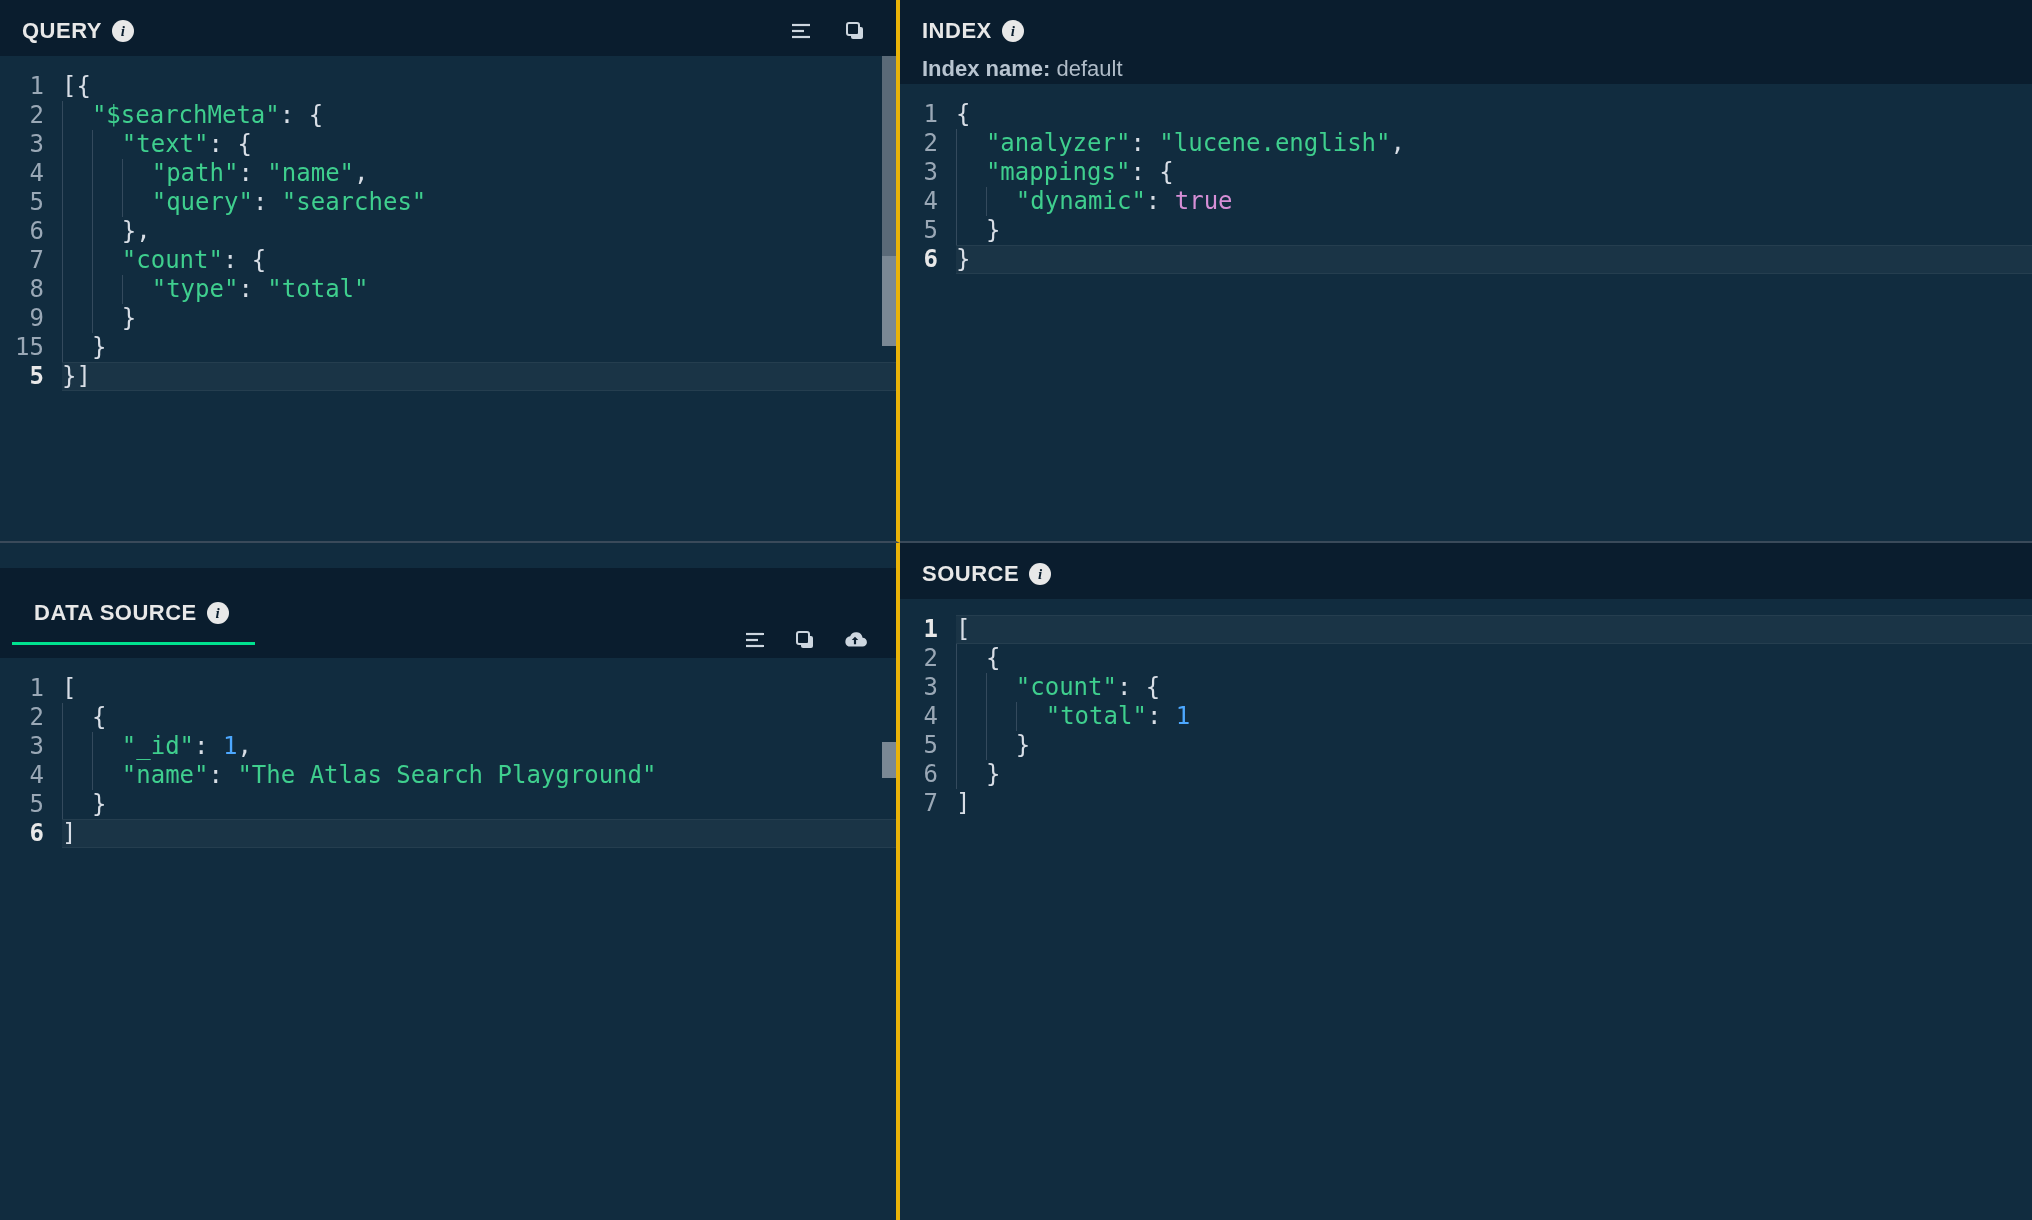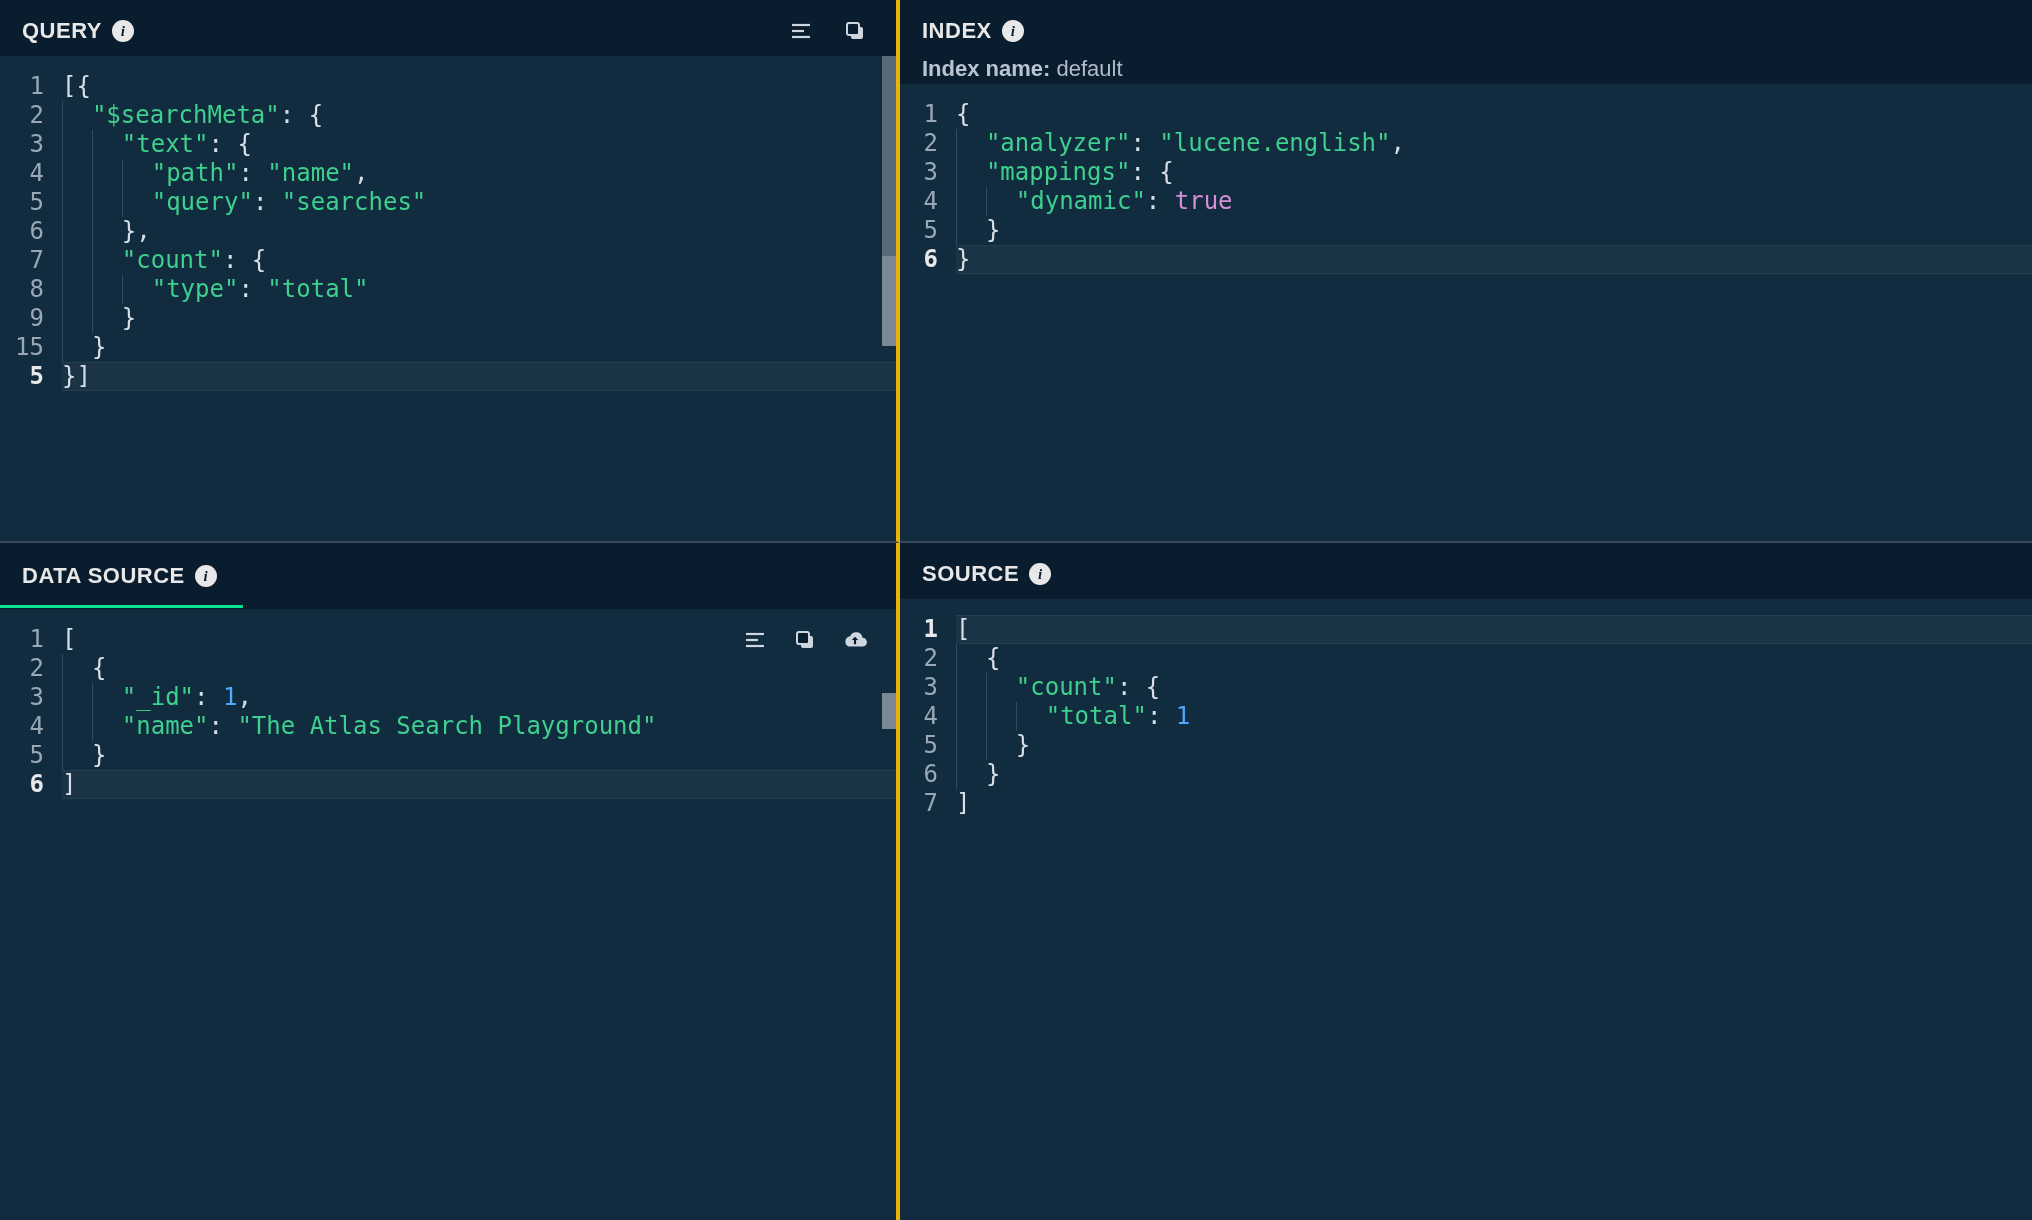--- a/index.html
+++ b/index.html
@@ -30,22 +30,23 @@
 .panel:nth-child(3), .panel:nth-child(4) { border-bottom: none; }
 .panel-header {
   padding: 18px 22px 12px 22px;
   display: flex;
   align-items: center;
   gap: 10px;
   background: #0a1d2e;
   flex-shrink: 0;
 }
 .panel-header.with-tabs {
-  padding: 0;
+  padding: 12px;
   gap: 0;
+  margin-top: 25px;
 }
 .panel-title {
   font-weight: 800;
   font-size: 22px;
   letter-spacing: 0.5px;
   color: #e8e8e8;
 }
 .subtitle {
   font-size: 22px;
   color: #b0bcc8;

